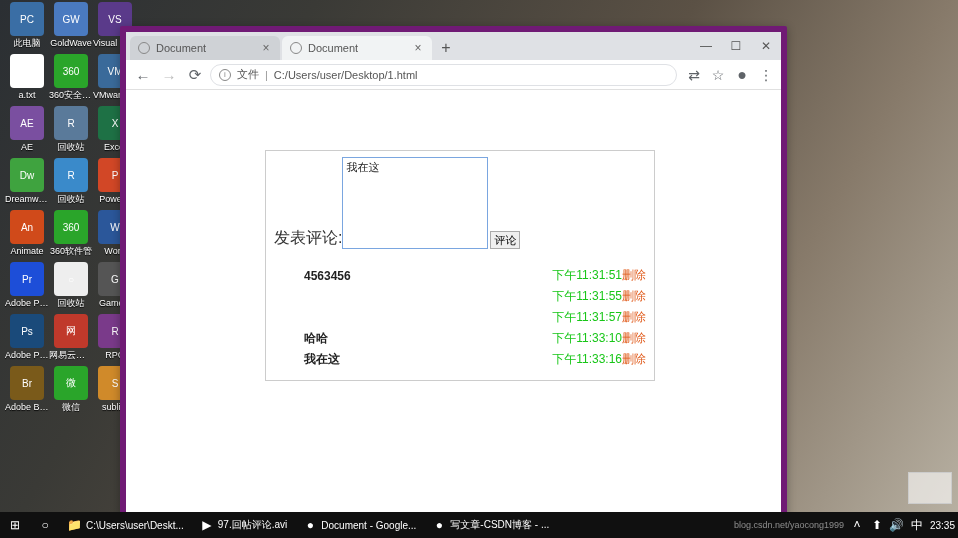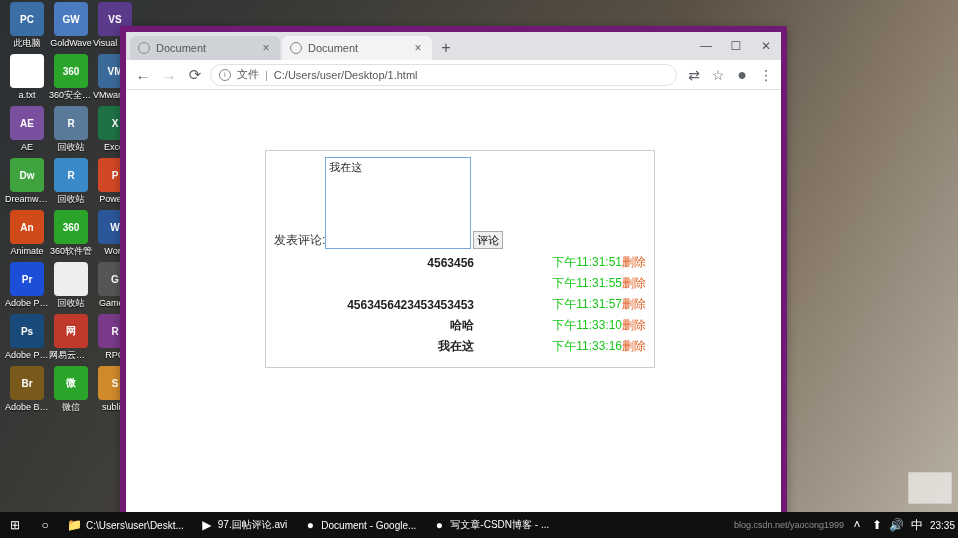--- a/index.html
+++ b/index.html
@@ -5,21 +5,21 @@
   * { box-sizing: border-box; margin: 0; padding: 0; font-family: "Microsoft YaHei", Arial, sans-serif; }
   html, body { width: 958px; height: 538px; overflow: hidden; }
   body {
     background: linear-gradient(120deg, #2b2f33 0%, #3a3a36 25%, #5b5145 55%, #877a6a 75%, #b9b2a4 100%);
     position: relative;
   }
   
   .desktop { position: absolute; inset: 0; padding: 4px 6px; }
   .dcol { position: absolute; top: 2px; }
   .dicon { width: 42px; display: flex; flex-direction: column; align-items: center; margin-bottom: 6px; cursor: pointer; }
-  .dicon .ibox { width: 34px; height: 34px; border-radius: 4px; display:flex;align-items:center;justify-content:center;font-size:10px;color:#fff;font-weight:bold; }
+  .dicon .ibox { width: 34px; height: 34px; border-radius: 4px; display:flex;align-items:center;justify-content:center;font-size:10px;color:#fff;font-weight:normal; }
   .dicon .lbl { font-size: 9px; color: #fff; text-align: center; line-height: 10px; text-shadow: 0 1px 1px #000; margin-top:2px; max-width:44px; overflow:hidden; white-space:nowrap; text-overflow:ellipsis;}
   
   .browser {
     position: absolute; left: 120px; top: 26px; width: 667px; height: 494px;
     background: #fff; border: 6px solid #701a75; border-radius: 2px;
     box-shadow: 0 2px 10px rgba(0,0,0,0.3);
     display: flex; flex-direction: column;
   }
   .tabstrip { height: 28px; background: #dfe1e5; display:flex; align-items:flex-end; padding-left:4px; position:relative;}
   .tab { height:24px; background:#f1f3f4; border-radius:6px 6px 0 0; min-width:150px; display:flex;align-items:center;padding:0 8px;font-size:11px;color:#555;margin-right:2px;position:relative;}
@@ -31,24 +31,24 @@
   .winbtn { width:30px;display:flex;align-items:center;justify-content:center;font-size:12px;color:#555;cursor:pointer;}
   .addrbar { height:30px; background:#fff; border-bottom:1px solid #e0e0e0; display:flex;align-items:center;padding:0 6px;gap:4px;}
   .navbtn { width:22px;height:22px;display:flex;align-items:center;justify-content:center;color:#5f6368;font-size:15px;cursor:pointer;border-radius:50%;}
   .omnibox { flex:1; height:22px; border:1px solid #dfe1e5; border-radius:12px; display:flex;align-items:center;padding:0 8px;font-size:11px;color:#555;gap:6px;}
   .omnibox .info { width:12px;height:12px;border:1px solid #888;border-radius:50%;display:flex;align-items:center;justify-content:center;font-size:8px;color:#888;}
   .rightctl { display:flex;align-items:center;gap:6px;padding-left:4px;}
   .rightctl .rc { width:18px;height:18px;display:flex;align-items:center;justify-content:center;color:#5f6368;font-size:14px;cursor:pointer;}
   .content { flex:1; background:#fff; position:relative;}
   .card { position:absolute; left:139px; top:60px; width:390px; border:1px solid #ccc; padding:6px 8px 10px;}
   .formrow { display:flex; align-items:flex-end; }
-  .formlbl { font-size:12px; color:#333; }
+  .formlbl { font-size:16px; color:#333; }
   .ta { width:146px; height:92px; border:1px solid #7aa6e0; resize:none; font-size:11px; padding:2px 3px; font-family:inherit; color:#222;}
   .subbtn { font-size:11px; border:1px solid #aaa; background:#efefef; padding:0 3px; height:18px; cursor:pointer; margin-left:2px;}
-  .list { margin-top:3px;text-align:right; }
+  .list { margin-top:16px; }
   .row { display:flex; align-items:center; font-size:12px; padding:2px 0; }
   .rtxt { font-weight:bold; color:#222; padding-left:30px; flex:0 0 200px; overflow:hidden;}
   .rtime { color:#18c618; margin-left:auto;}
   .rdel { color:#e05a1a; margin-left:0; cursor:pointer;}
   
   .taskbar { position:absolute; left:0; right:0; bottom:0; height:26px; background:#101010; display:flex; align-items:center; color:#fff; font-size:10px;}
   .tbtn { height:26px; padding:0 8px; display:flex;align-items:center;gap:4px;cursor:pointer;}
   .tico { width:14px;height:14px;display:flex;align-items:center;justify-content:center;font-size:12px;}
   .tray { margin-left:auto; display:flex;align-items:center;gap:6px;padding-right:3px;}
   .overlay-bl { position:absolute; right:6px; bottom:34px; width:44px; height:32px; background:rgba(255,255,255,0.6); border:1px solid #ccc;}
@@ -211,21 +211,20 @@
           <div class="row">
             <span class="rtxt">4563456</span>
             <span class="rtime">下午11:31:51</span>
             <span class="rdel">删除</span>
           </div>
           <div class="row">
             <span class="rtime">下午11:31:55</span>
             <span class="rdel">删除</span>
           </div>
           <div class="row">
-            <span class="rtxt">4563456423453453453</span>
             <span class="rtime">下午11:31:57</span>
             <span class="rdel">删除</span>
           </div>
           <div class="row">
             <span class="rtxt">哈哈</span>
             <span class="rtime">下午11:33:10</span>
             <span class="rdel">删除</span>
           </div>
           <div class="row">
             <span class="rtxt">我在这</span>

